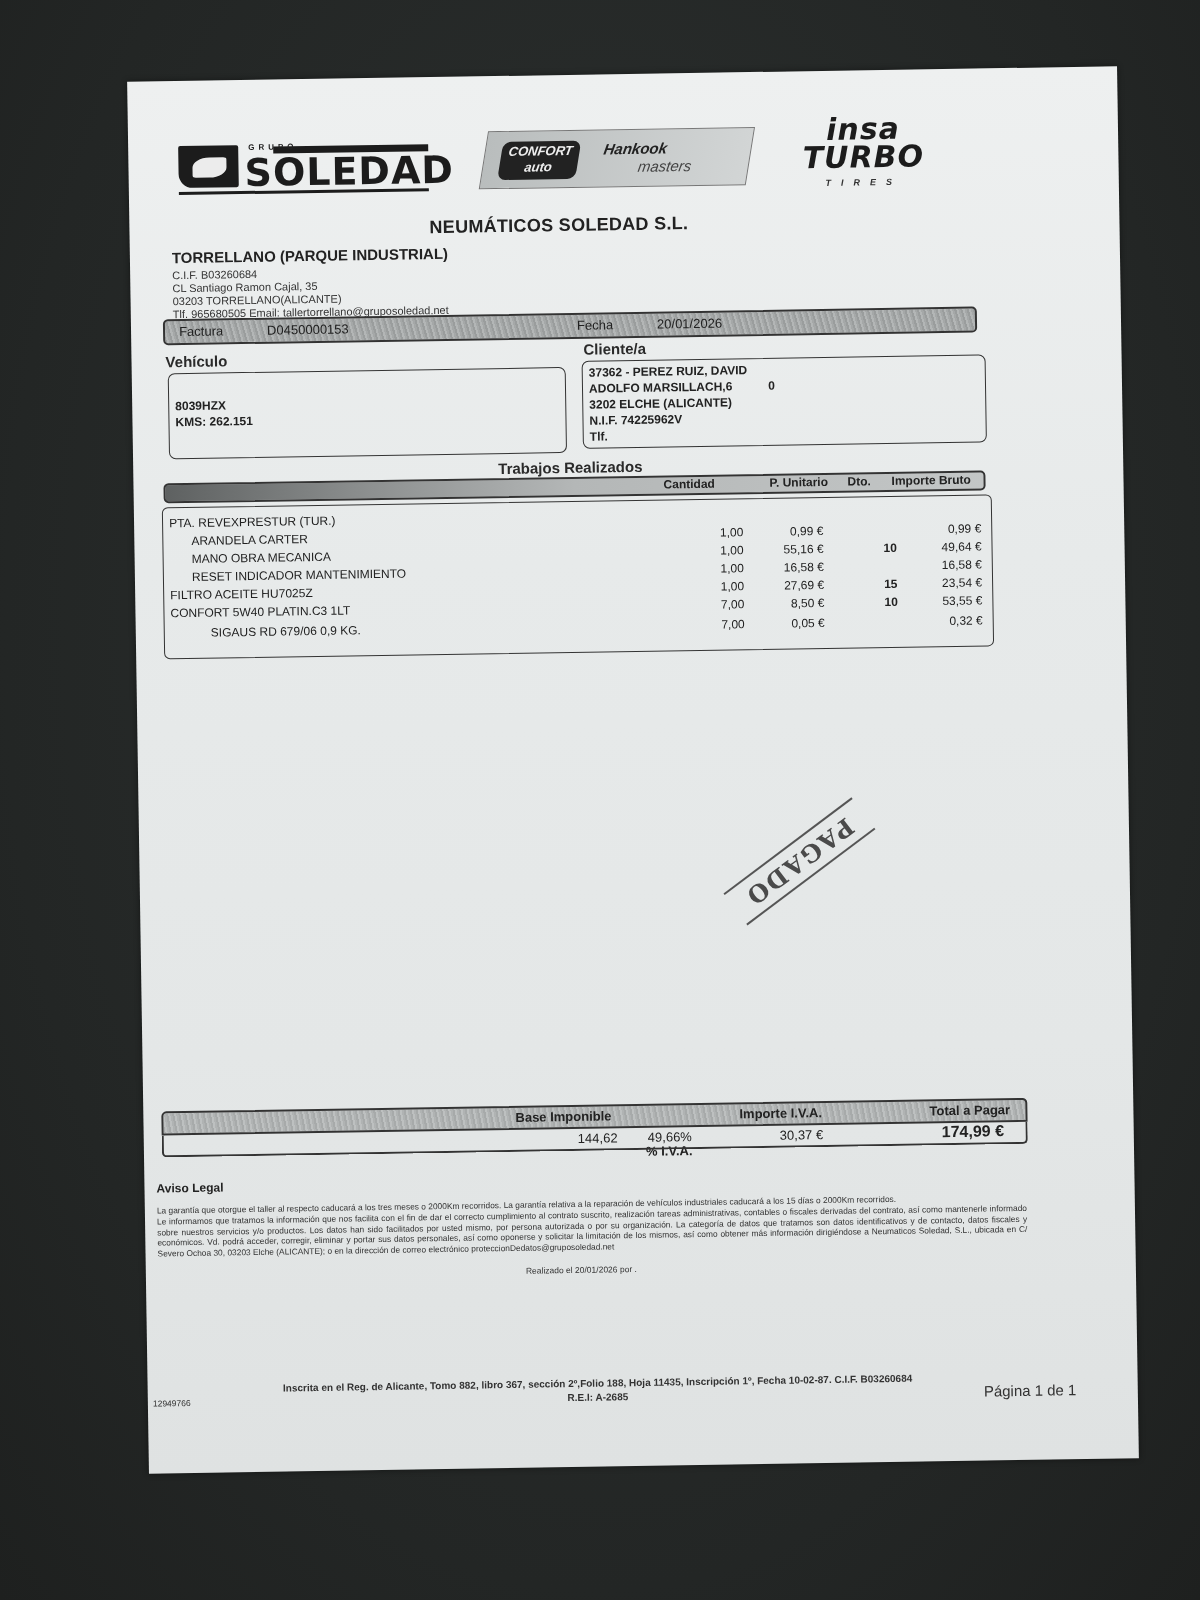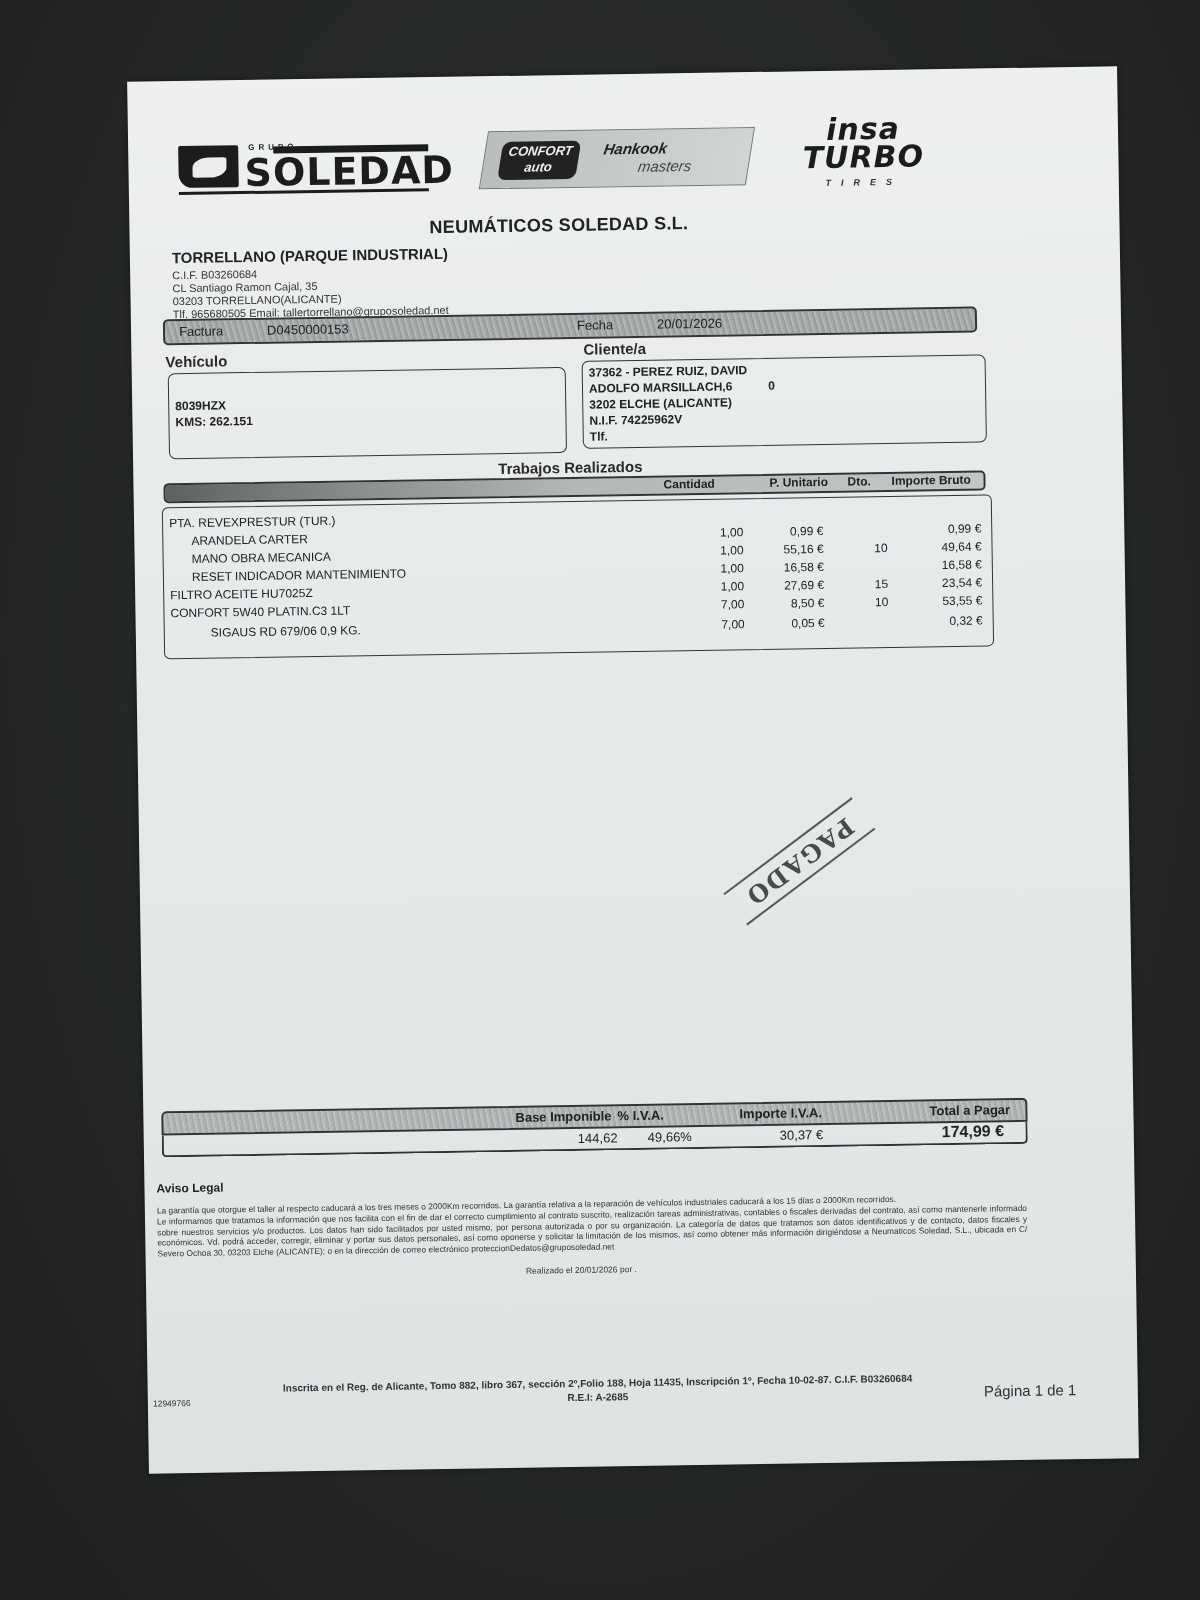--- a/index.html
+++ b/index.html
@@ -63,21 +63,21 @@
     border: 2px solid #333; border-radius: 5px;
     background: linear-gradient(90deg, #5e6161 0%, #8d9090 25%, #b4b7b7 50%, #c3c6c6 100%);
     font-size: 12px; font-weight: bold; color: #222;
   }
   .items-bar span { position: absolute; top: 0px; }
   .items-box { position: absolute; top: 426px; left: 28px; width: 828px; height: 150px; border: 1.6px solid #333; border-radius: 6px; }
   .row { position: absolute; left: 0; width: 100%; height: 18px; font-size: 12px; color: #222; }
   .row .desc { position: absolute; white-space: nowrap; }
   .row .qty { position: absolute; left: 530px; width: 50px; text-align: right; }
   .row .unit { position: absolute; left: 590px; width: 70px; text-align: right; }
-  .row .dto { position: absolute; left: 694px; width: 30px; text-align: right; }
+  .row .dto { position: absolute; left: 720px; width: 30px; text-align: left; font-weight: bold; }
   .row .gross { position: absolute; left: 760px; width: 58px; text-align: right; }
 
   .stamp {
     position: absolute; top: 770px; left: 580px; width: 160px; height: 36px;
     transform: rotate(-36deg);
     border-top: 2px solid #555; border-bottom: 2px solid #555;
     color: #4a4a4a; font-size: 24px; font-weight: bold; font-family: "DejaVu Serif", serif;
     text-align: center; line-height: 36px; letter-spacing: 2px;
   }
   .stamp .inner { display: inline-block; transform: rotate(180deg); }
@@ -222,21 +222,21 @@
       <span class="gross">0,32 €</span>
     </div>
   </div>
 
   <div class="stamp">
     <span class="inner">PAGADO</span>
   </div>
 
   <div class="tot-bar">
     <span style="left:352px;">Base Imponible</span>
-    <span style="left:454px;">% I.V.A.</span>
+    <span style="left:482px;margin-top:36px;">% I.V.A.</span>
     <span style="left:576px;">Importe I.V.A.</span>
     <span style="left:766px;">Total a Pagar</span>
   </div>
   <div class="tot-vals">
     <span style="left:414px;">144,62</span>
     <span style="left:484px;">49,66%</span>
     <span style="left:616px;">30,37 €</span>
     <span style="left:778px; top:0px; font-size:16px; font-weight:bold;text-align:center;">174,99 €</span>
   </div>
 

